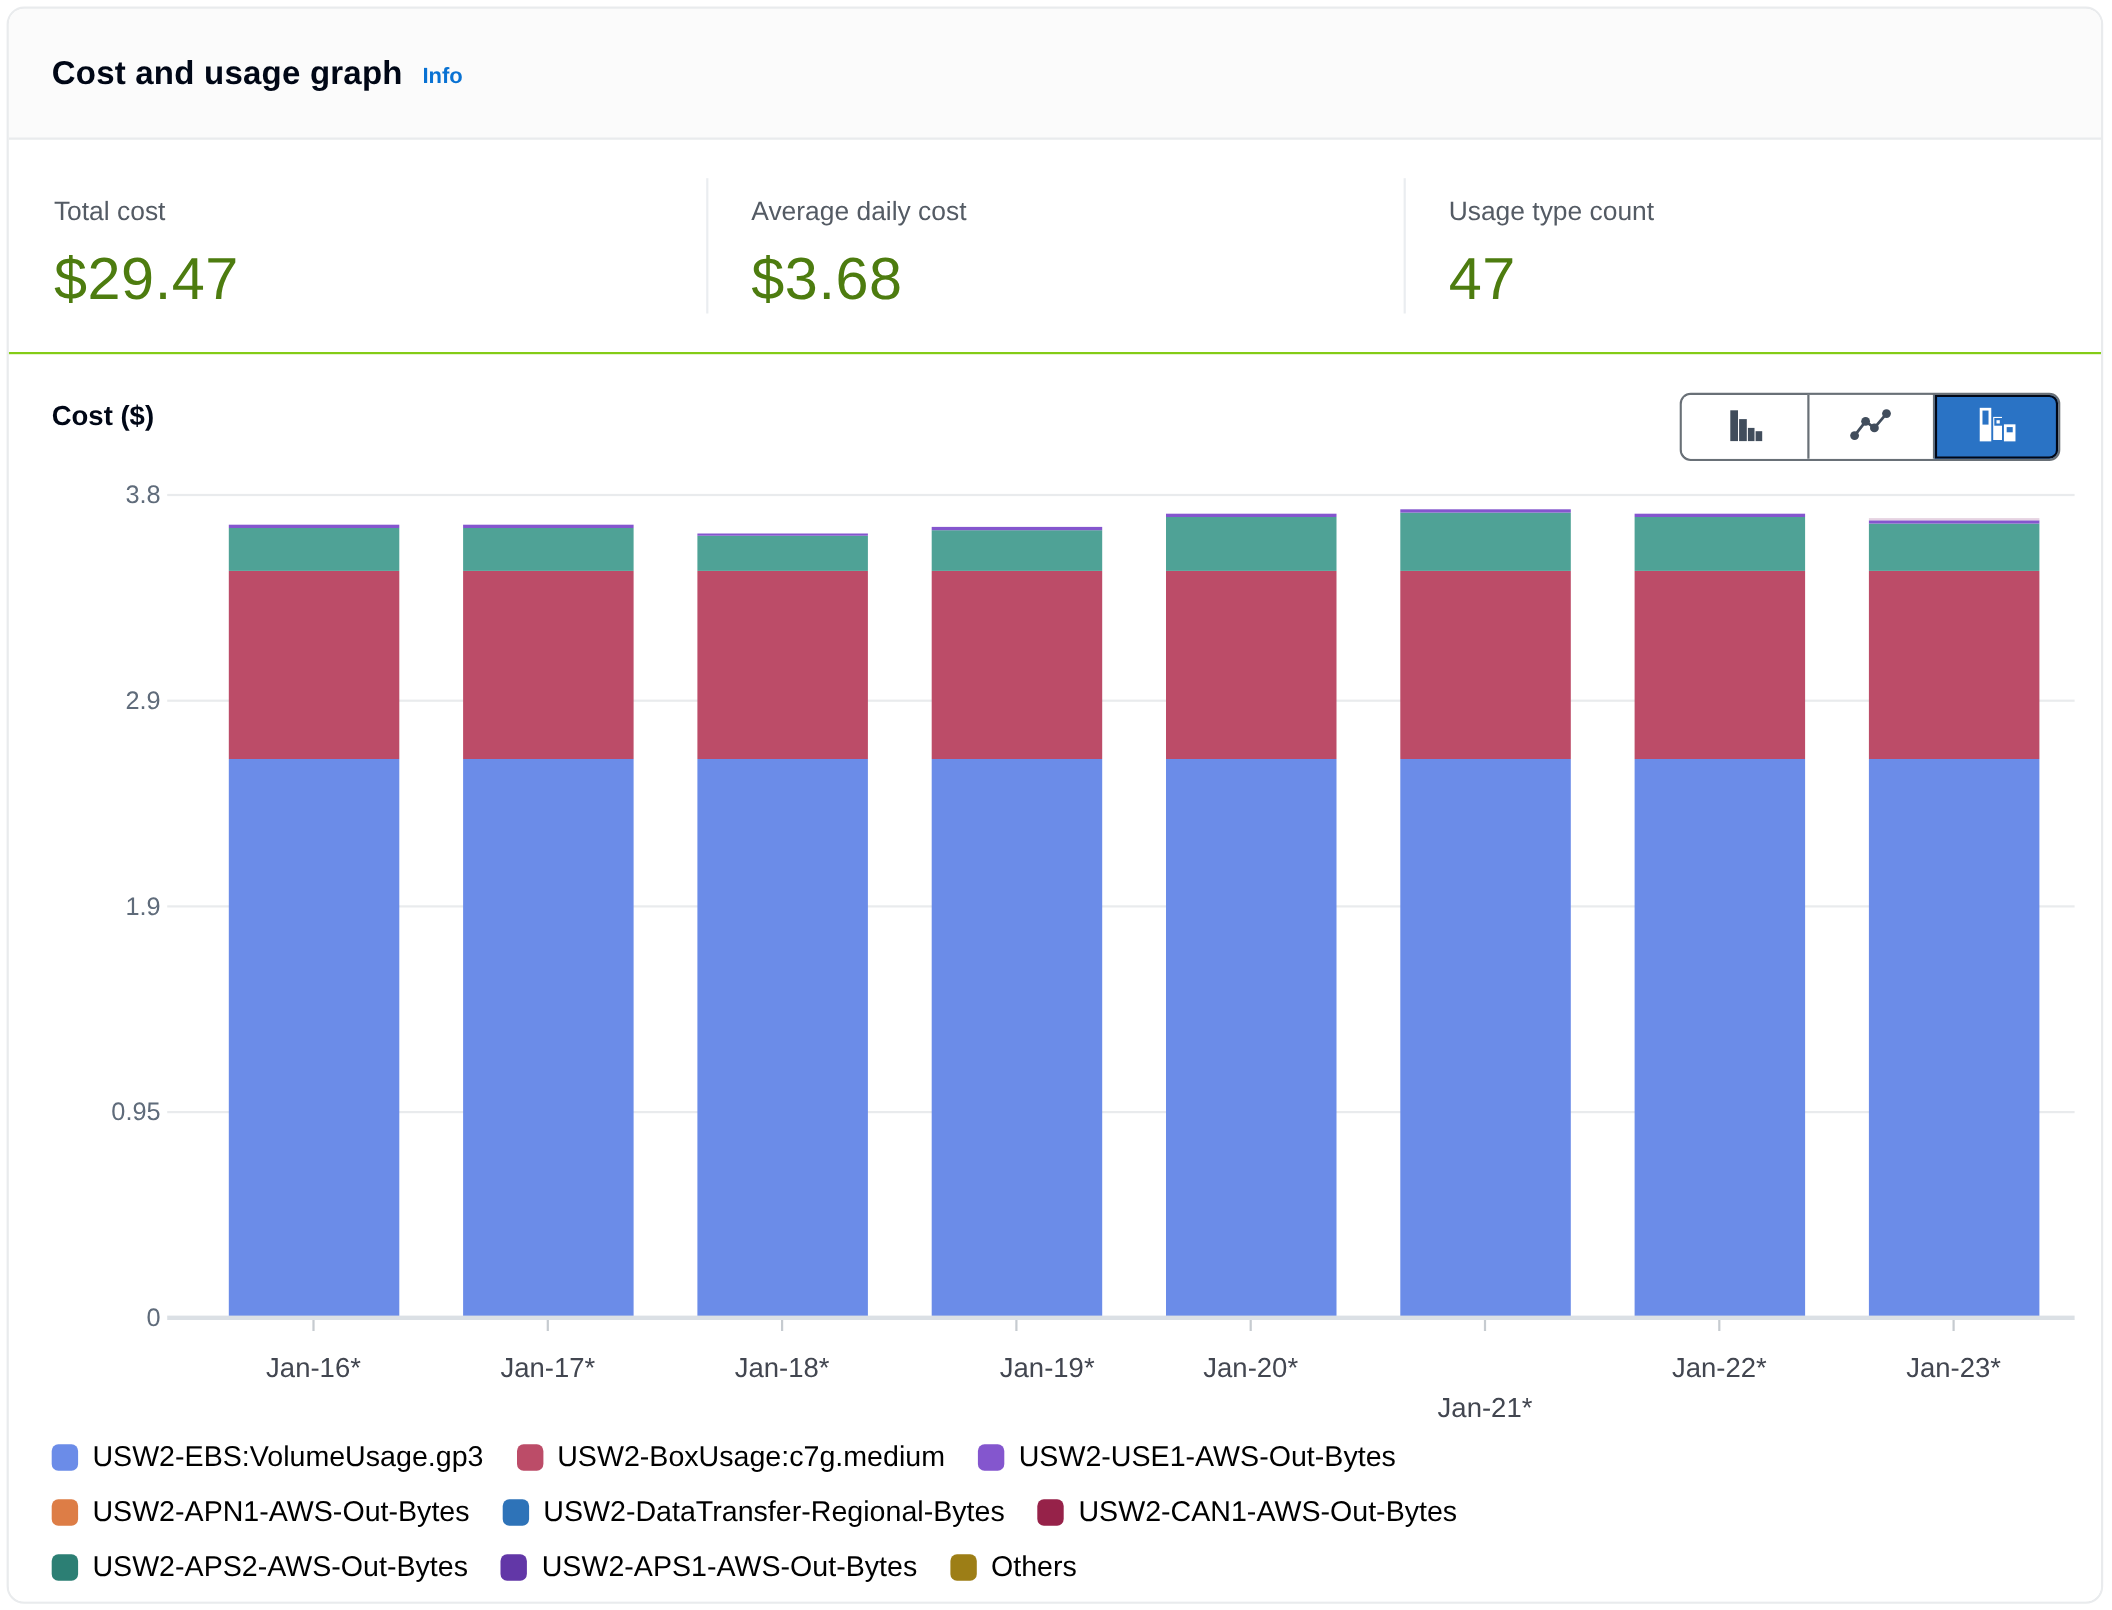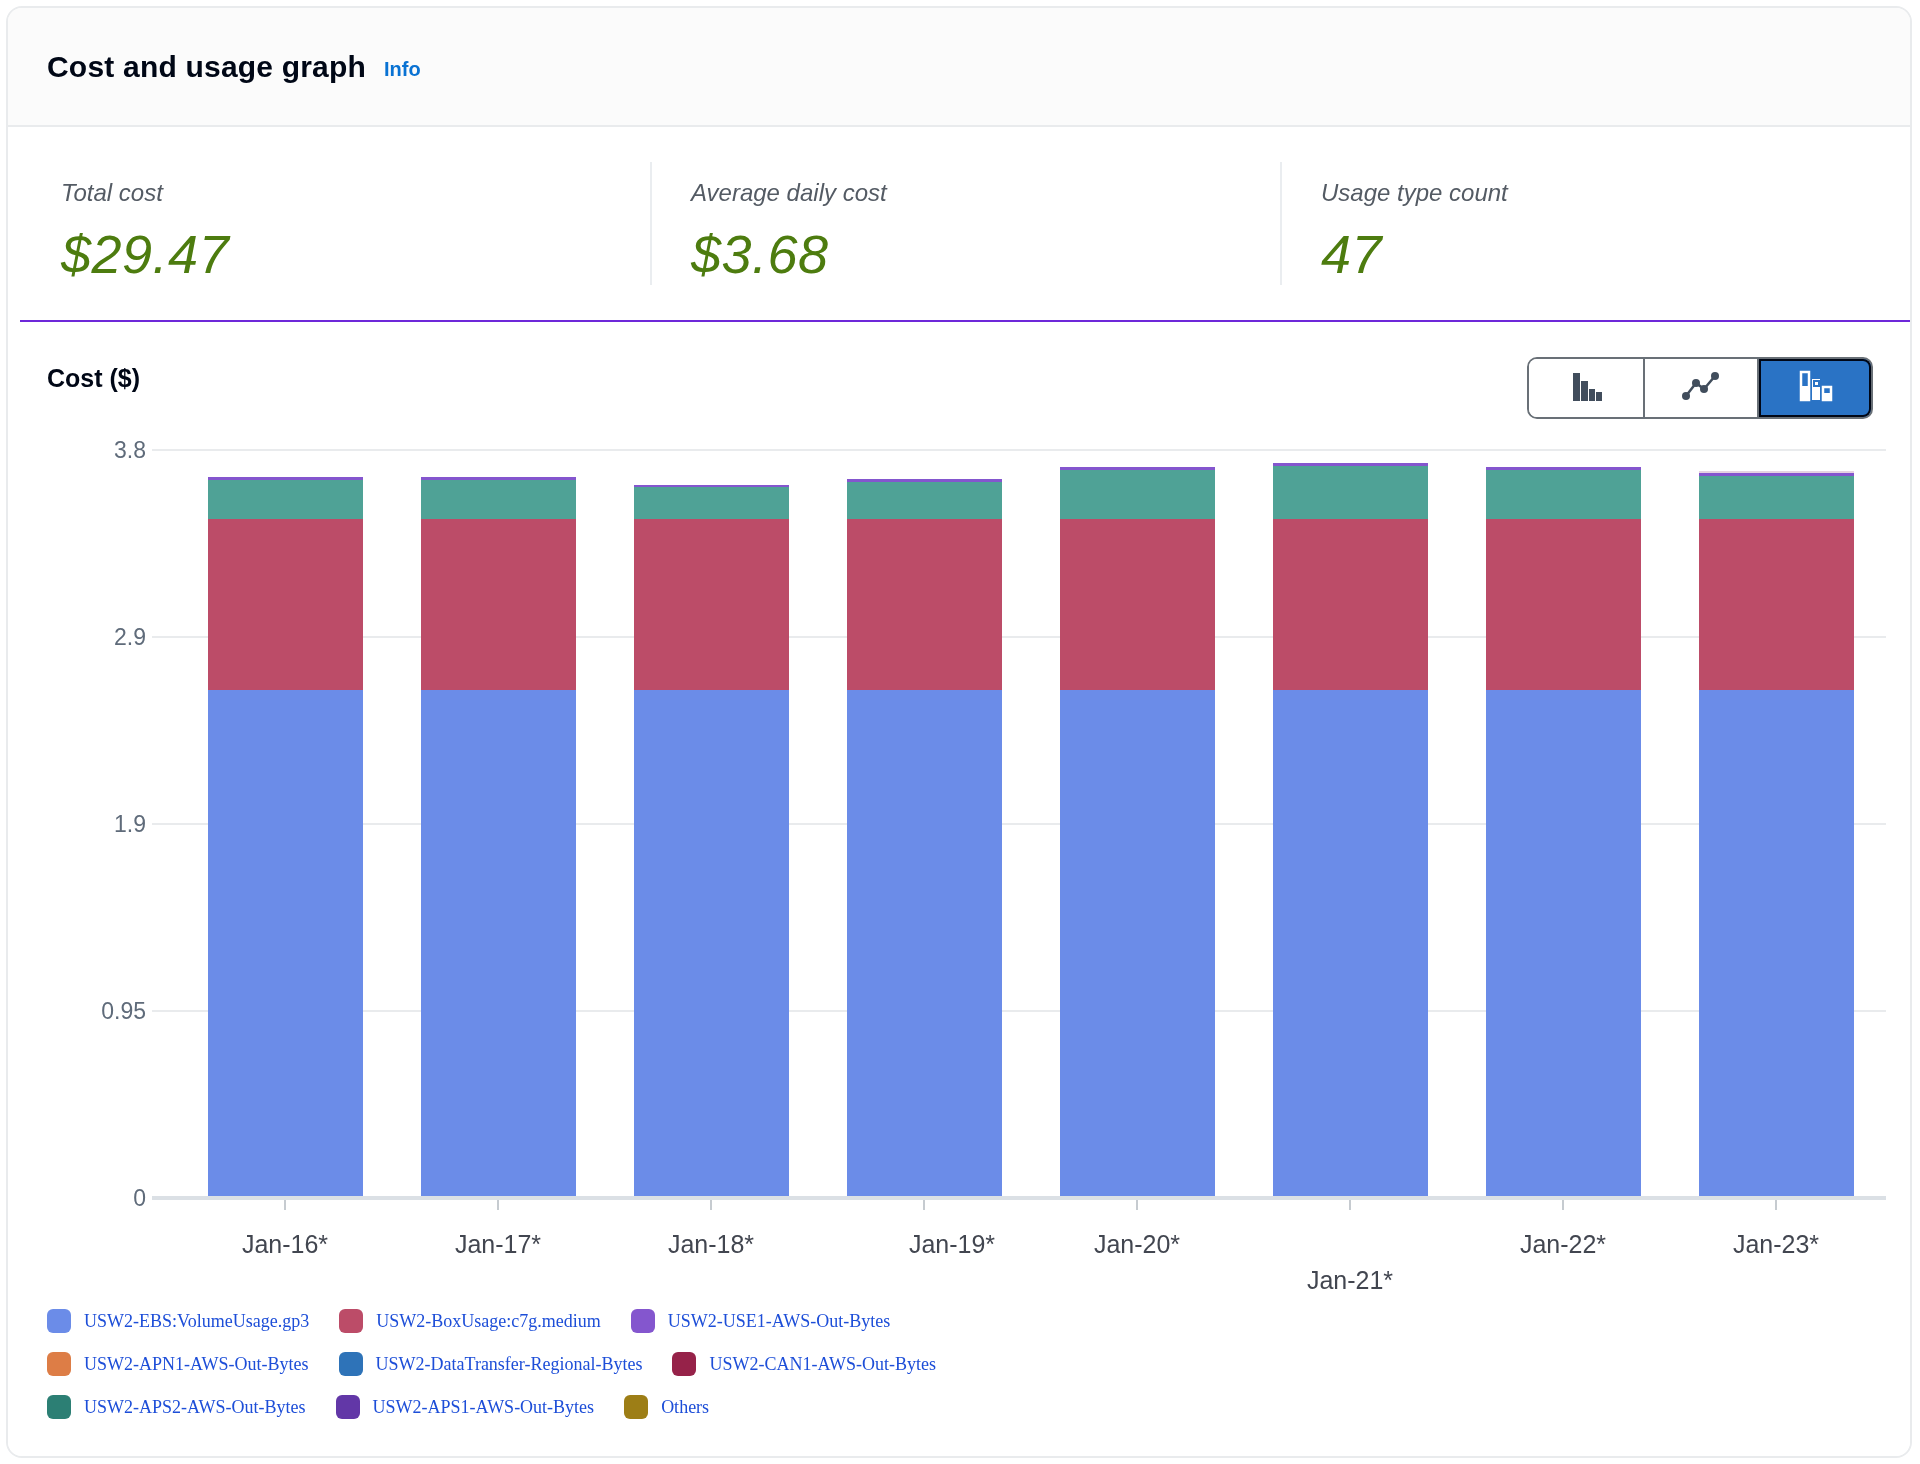--- a/index.html
+++ b/index.html
@@ -11,22 +11,22 @@
 
   
   .card-header { position: absolute; left: 0; top: 0; right: 0; height: 119px;
     background: #fbfbfb; border-bottom: 2px solid #e9ebed;
     display: flex; align-items: center; padding: 0 39px; }
   .card-title { font-size: 30px; font-weight: 700; color: #000716; letter-spacing: .2px; }
   .info-link { font-size: 20px; font-weight: 700; color: #0972d3; margin-left: 18px;
     margin-top: 6px; text-decoration: none; cursor: pointer; }
 
   
-  .stats-row { position: absolute; left: 12px; top: 121px; right: 0; height: 193px;
-    border-bottom: 2px solid #6d28d9; display: flex; font-style: italic; }
+  .stats-row { position: absolute; left: 0; top: 121px; right: 0; height: 193px;
+    border-bottom: 2px solid #84cc16; display: flex; }
   .stat { width: 33.3333%; position: relative; padding: 50px 0 0 41px; }
   .stat + .stat { border-left: 2px solid #eaedf0; }
   .stat + .stat { border-left: none; }
   .stat-divider { position: absolute; left: 0; top: 33px; bottom: 35px; width: 2px; background: #eaedf0; }
   .stat-label { font-size: 24px; color: #545b64; }
   .stat-value { font-size: 54px; color: #4d7c0f; font-weight: 500; margin-top: 16px; letter-spacing: .5px; }
 
   
   .chart-section { position: absolute; left: 0; top: 316px; right: 0; bottom: 0; background: #fff; }
   .chart-title { position: absolute; left: 39px; top: 40px; font-size: 25px; font-weight: 700; color: #000716; }
@@ -51,21 +51,21 @@
   .xtick { position: absolute; bottom: -12px; width: 2px; height: 10px; background: #c6cbd0; }
   .xtick-label { position: absolute; top: 780px; width: 200px; margin-left: -100px; text-align: center;
     font-size: 25px; color: #424650; }
 
   
   .legend { position: absolute; left: 39px; top: 985px; right: 39px; display: flex;
     flex-direction: column; gap: 19px; }
   .legend-row { display: flex; gap: 30px; }
   .legend-item { display: flex; align-items: center; cursor: pointer; }
   .legend-swatch { width: 24px; height: 24px; border-radius: 6px; margin-right: 13px; flex: none; }
-  .legend-label { font-size: 18px; color: #1d4ed8; white-space: nowrap; font-family: Liberation Serif, serif; }
+  .legend-label { font-size: 26px; color: #000000; white-space: nowrap; }
 </style>
 </head>
 <body>
 
 <div class="card">
 
   <div class="card-header">
     <h1 class="card-title">Cost and usage graph</h1>
     <a class="info-link">Info</a>
   </div>

